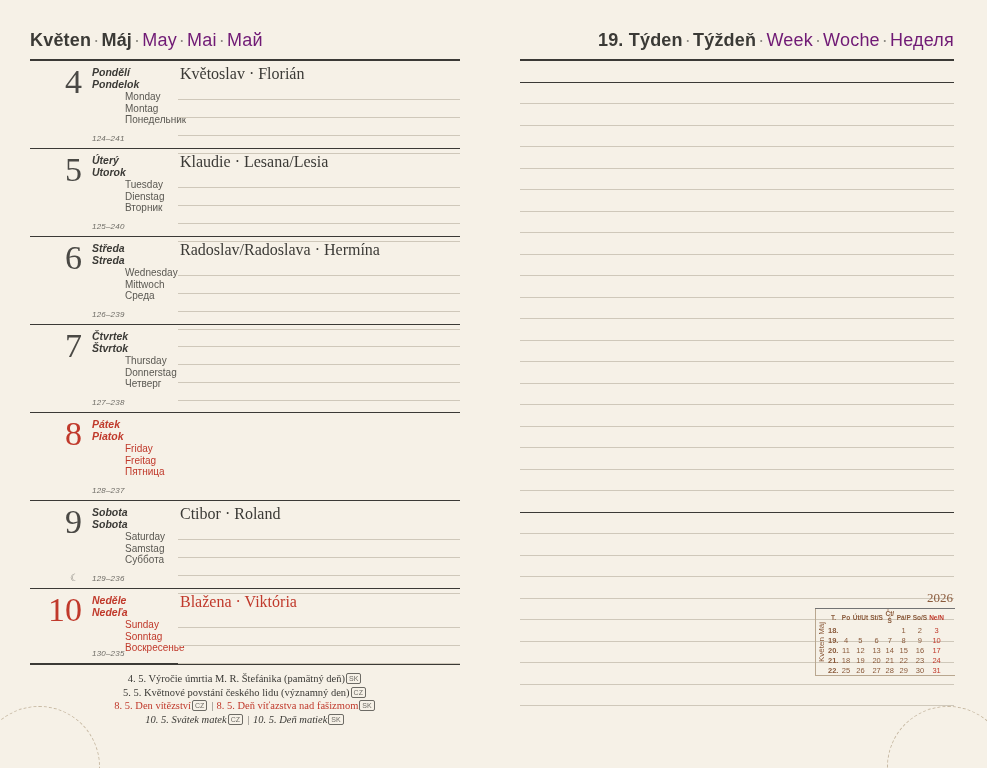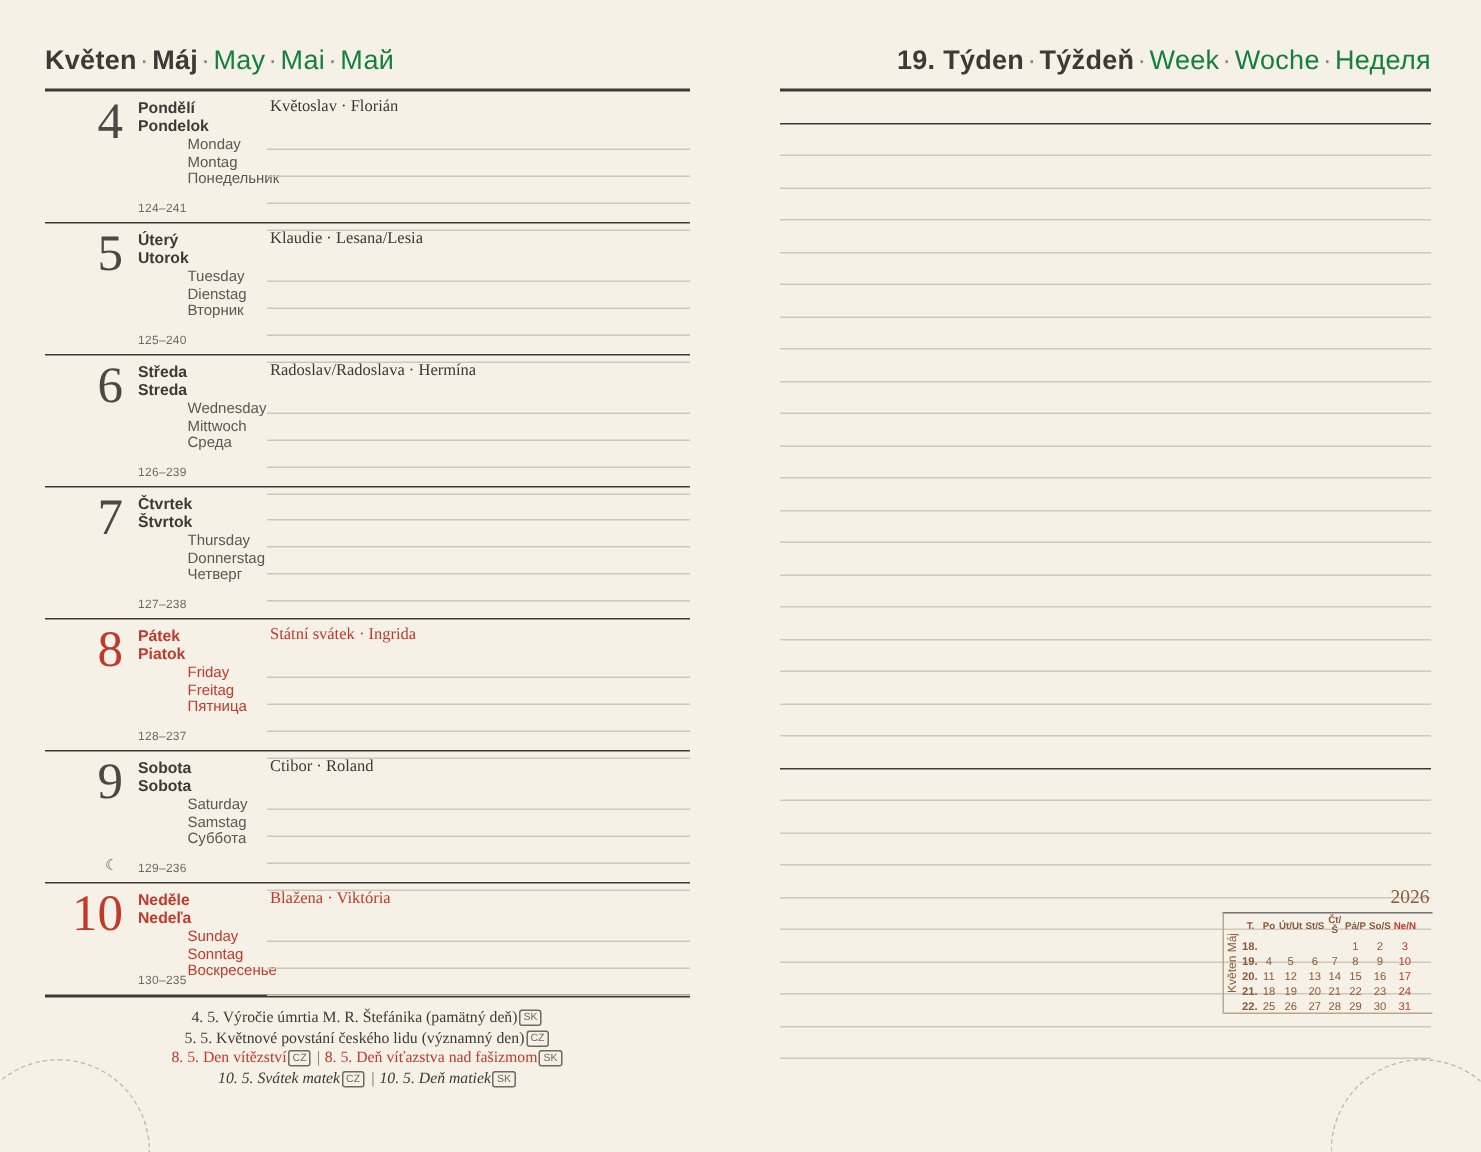--- a/index.html
+++ b/index.html
@@ -29,21 +29,21 @@
     white-space: nowrap;
   }
   .hdr-left { left: 30px; }
   .hdr-right { right: 33px; }
   .hdr .b {
     font-weight: bold;
     color: #3b3a36;
     margin-top: 48px;
   }
   .hdr .g {
-    color: #15803d;
+    color: #701a75;
   }
   .hdr .dot {
     color: #8d8b84;
     padding: 0 2px;
   }
 
   .rule {
     position: absolute;
     height: 2px;
     background: #3b3a36;
@@ -92,57 +92,59 @@
     position: absolute;
     left: 62px;
     top: 5px;
     width: 70px;
     line-height: 1.18;
   }
   .names .n1, .names .n2 {
     font-size: 10.5px;
     font-weight: bold;
     color: #3b3a36;
+    font-style: italic;
   }
   .names .n3, .names .n4, .names .n5 {
     font-size: 10px;
     color: #5a5852;
     margin-left: 33px;
   }
   .day.red .names .n1,
   .day.red .names .n2 { color: #c0392b; }
   .day.red .names .n3,
   .day.red .names .n4,
   .day.red .names .n5 { color: #c0392b; }
 
   .daynums-small {
     position: absolute;
     left: 62px;
     bottom: 5px;
     font-size: 8px;
     color: #6d6b65;
     letter-spacing: .2px;
+    font-style: italic;
   }
 
   .moon {
     position: absolute;
     left: 40px;
     bottom: 5px;
     font-size: 10px;
     color: #6d6b65;
   }
 
   .lines {
     position: absolute;
     left: 148px;
     right: 0;
     top: 4px;
   }
   .saint {
-    font-size: 11px;
+    font-size: 16px;
     color: #3b3a36;
     font-family: "Liberation Serif", serif;
     height: 17px;
     padding-left: 2px;
     white-space: nowrap;
     overflow: hidden;
   }
   .day.red .saint { color: #c0392b; }
   .wline {
     border-bottom: 1px solid #cfc8ba;
@@ -356,27 +358,20 @@
       <div class="day red">
         <div class="daynum">8</div>
         <div class="names">
           <div class="n1">Pátek</div>
           <div class="n2">Piatok</div>
           <div class="n3">Friday</div>
           <div class="n4">Freitag</div>
           <div class="n5">Пятница</div>
         </div>
         <div class="daynums-small">128–237</div>
-        <div class="lines">
-          <div class="saint">Státní svátek · Ingrida</div>
-          <div class="wline"></div>
-          <div class="wline"></div>
-          <div class="wline"></div>
-          <div class="wline"></div>
-        </div>
       </div>
       <div class="day">
         <div class="daynum">9</div>
         <div class="names">
           <div class="n1">Sobota</div>
           <div class="n2">Sobota</div>
           <div class="n3">Saturday</div>
           <div class="n4">Samstag</div>
           <div class="n5">Суббота</div>
         </div>

